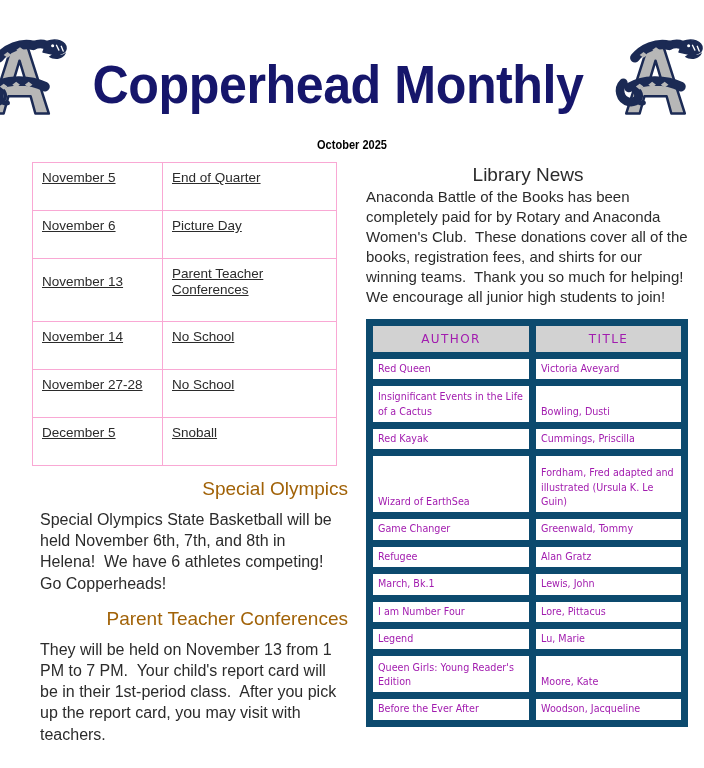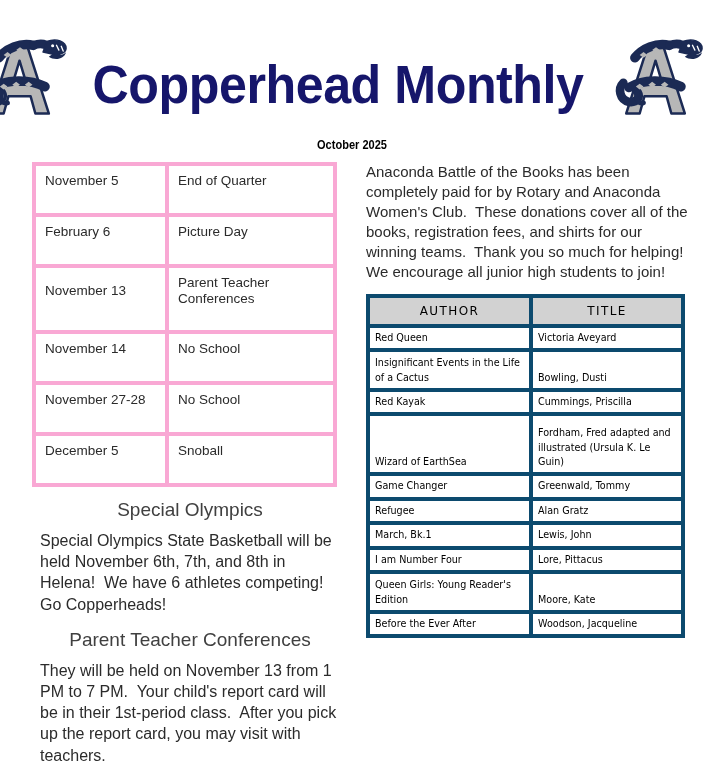--- a/index.html
+++ b/index.html
@@ -78,38 +78,39 @@
   }
 
   
   table.cal {
     border-collapse: collapse;
     width: 305px;
     table-layout: fixed;
     margin-bottom: 12px;
   }
   table.cal td {
-    border: 4px solid #f9a8d4;
+    border: 1px solid #f9a8d4;
     font-size: 13.5px;
     color: #2b2b2b;
     padding: 7px 8px 24px 9px;
     line-height: 1.15;
     height: 16px;
     vertical-align: middle;
+    text-decoration: underline;
   }
   table.cal td.c-date { width: 112px; }
 
   
   .article { margin-bottom: 14px; }
   .article h2 {
     font-size: 19px;
     font-weight: normal;
-    text-align: center;
+    text-align: right;
     margin: 2px 0 1px 0;
-    color: #404040;
+    color: #a16207;
     line-height: 1.2;
   }
   .article p {
     font-size: 16px;
     line-height: 1.33;
     margin: 8px;
     color: #2b2b2b;
     text-align: left;
     white-space: pre-wrap;
   }
@@ -131,24 +132,24 @@
 
   
   table.books {
     border-collapse: collapse;
     width: 315px;
     table-layout: fixed;
     font-family: "DejaVu Sans", sans-serif;
   }
   table.books th,
   table.books td {
-    border: 4px solid #0c4a6e;
+    border: 7px solid #0c4a6e;
     font-size: 9.6px;
     font-weight: normal;
-    color: #000000;
+    color: #a21caf;
     padding: 3px 4px 3px 5px;
     line-height: 1.5;
     vertical-align: bottom;
     text-align: left;
     word-wrap: break-word;
   }
   table.books th {
     background: #d2d2d2;
     text-align: center;
     font-size: 12px;
@@ -222,21 +223,21 @@
 
   <div class="col-left">
 
     <table class="cal">
       <tbody id="cal-body">
           <tr>
             <td class="c-date">November 5</td>
             <td>End of Quarter</td>
           </tr>
           <tr>
-            <td class="c-date">February 6</td>
+            <td class="c-date">November 6</td>
             <td>Picture Day</td>
           </tr>
           <tr>
             <td class="c-date">November 13</td>
             <td>Parent Teacher Conferences</td>
           </tr>
           <tr>
             <td class="c-date">November 14</td>
             <td>No School</td>
           </tr>
@@ -259,20 +260,21 @@
         <div class="article">
           <h2>Parent Teacher Conferences</h2>
           <p>They will be held on November 13 from 1 PM to 7 PM.  Your child's report card will be in their 1st-period class.  After you pick up the report card, you may visit with teachers.</p>
         </div>
       </div>
 
   </div>
 
   <div class="col-right">
 
+    <div class="lib-head">Library News</div>
     <div class="lib-body">Anaconda Battle of the Books has been completely paid for by Rotary and Anaconda Women's Club.  These donations cover all of the books, registration fees, and shirts for our winning teams.  Thank you so much for helping!  We encourage all junior high students to join!</div>
 
     <table class="books">
       <colgroup>
         <col class="c-a">
           <col class="c-t">
       </colgroup>
       <thead id="books-head">
           <tr>
             <th>AUTHOR</th>
@@ -306,20 +308,24 @@
           </tr>
           <tr>
             <td class="">March, Bk.1</td>
             <td class="">Lewis, John</td>
           </tr>
           <tr>
             <td class="">I am Number Four</td>
             <td class="">Lore, Pittacus</td>
           </tr>
           <tr>
+            <td class="">Legend</td>
+            <td class="">Lu, Marie</td>
+          </tr>
+          <tr>
             <td class="tall">Queen Girls: Young Reader's Edition</td>
             <td class="tall">Moore, Kate</td>
           </tr>
           <tr>
             <td class="">Before the Ever After</td>
             <td class="">Woodson, Jacqueline</td>
           </tr>
         </tbody>
     </table>
 

